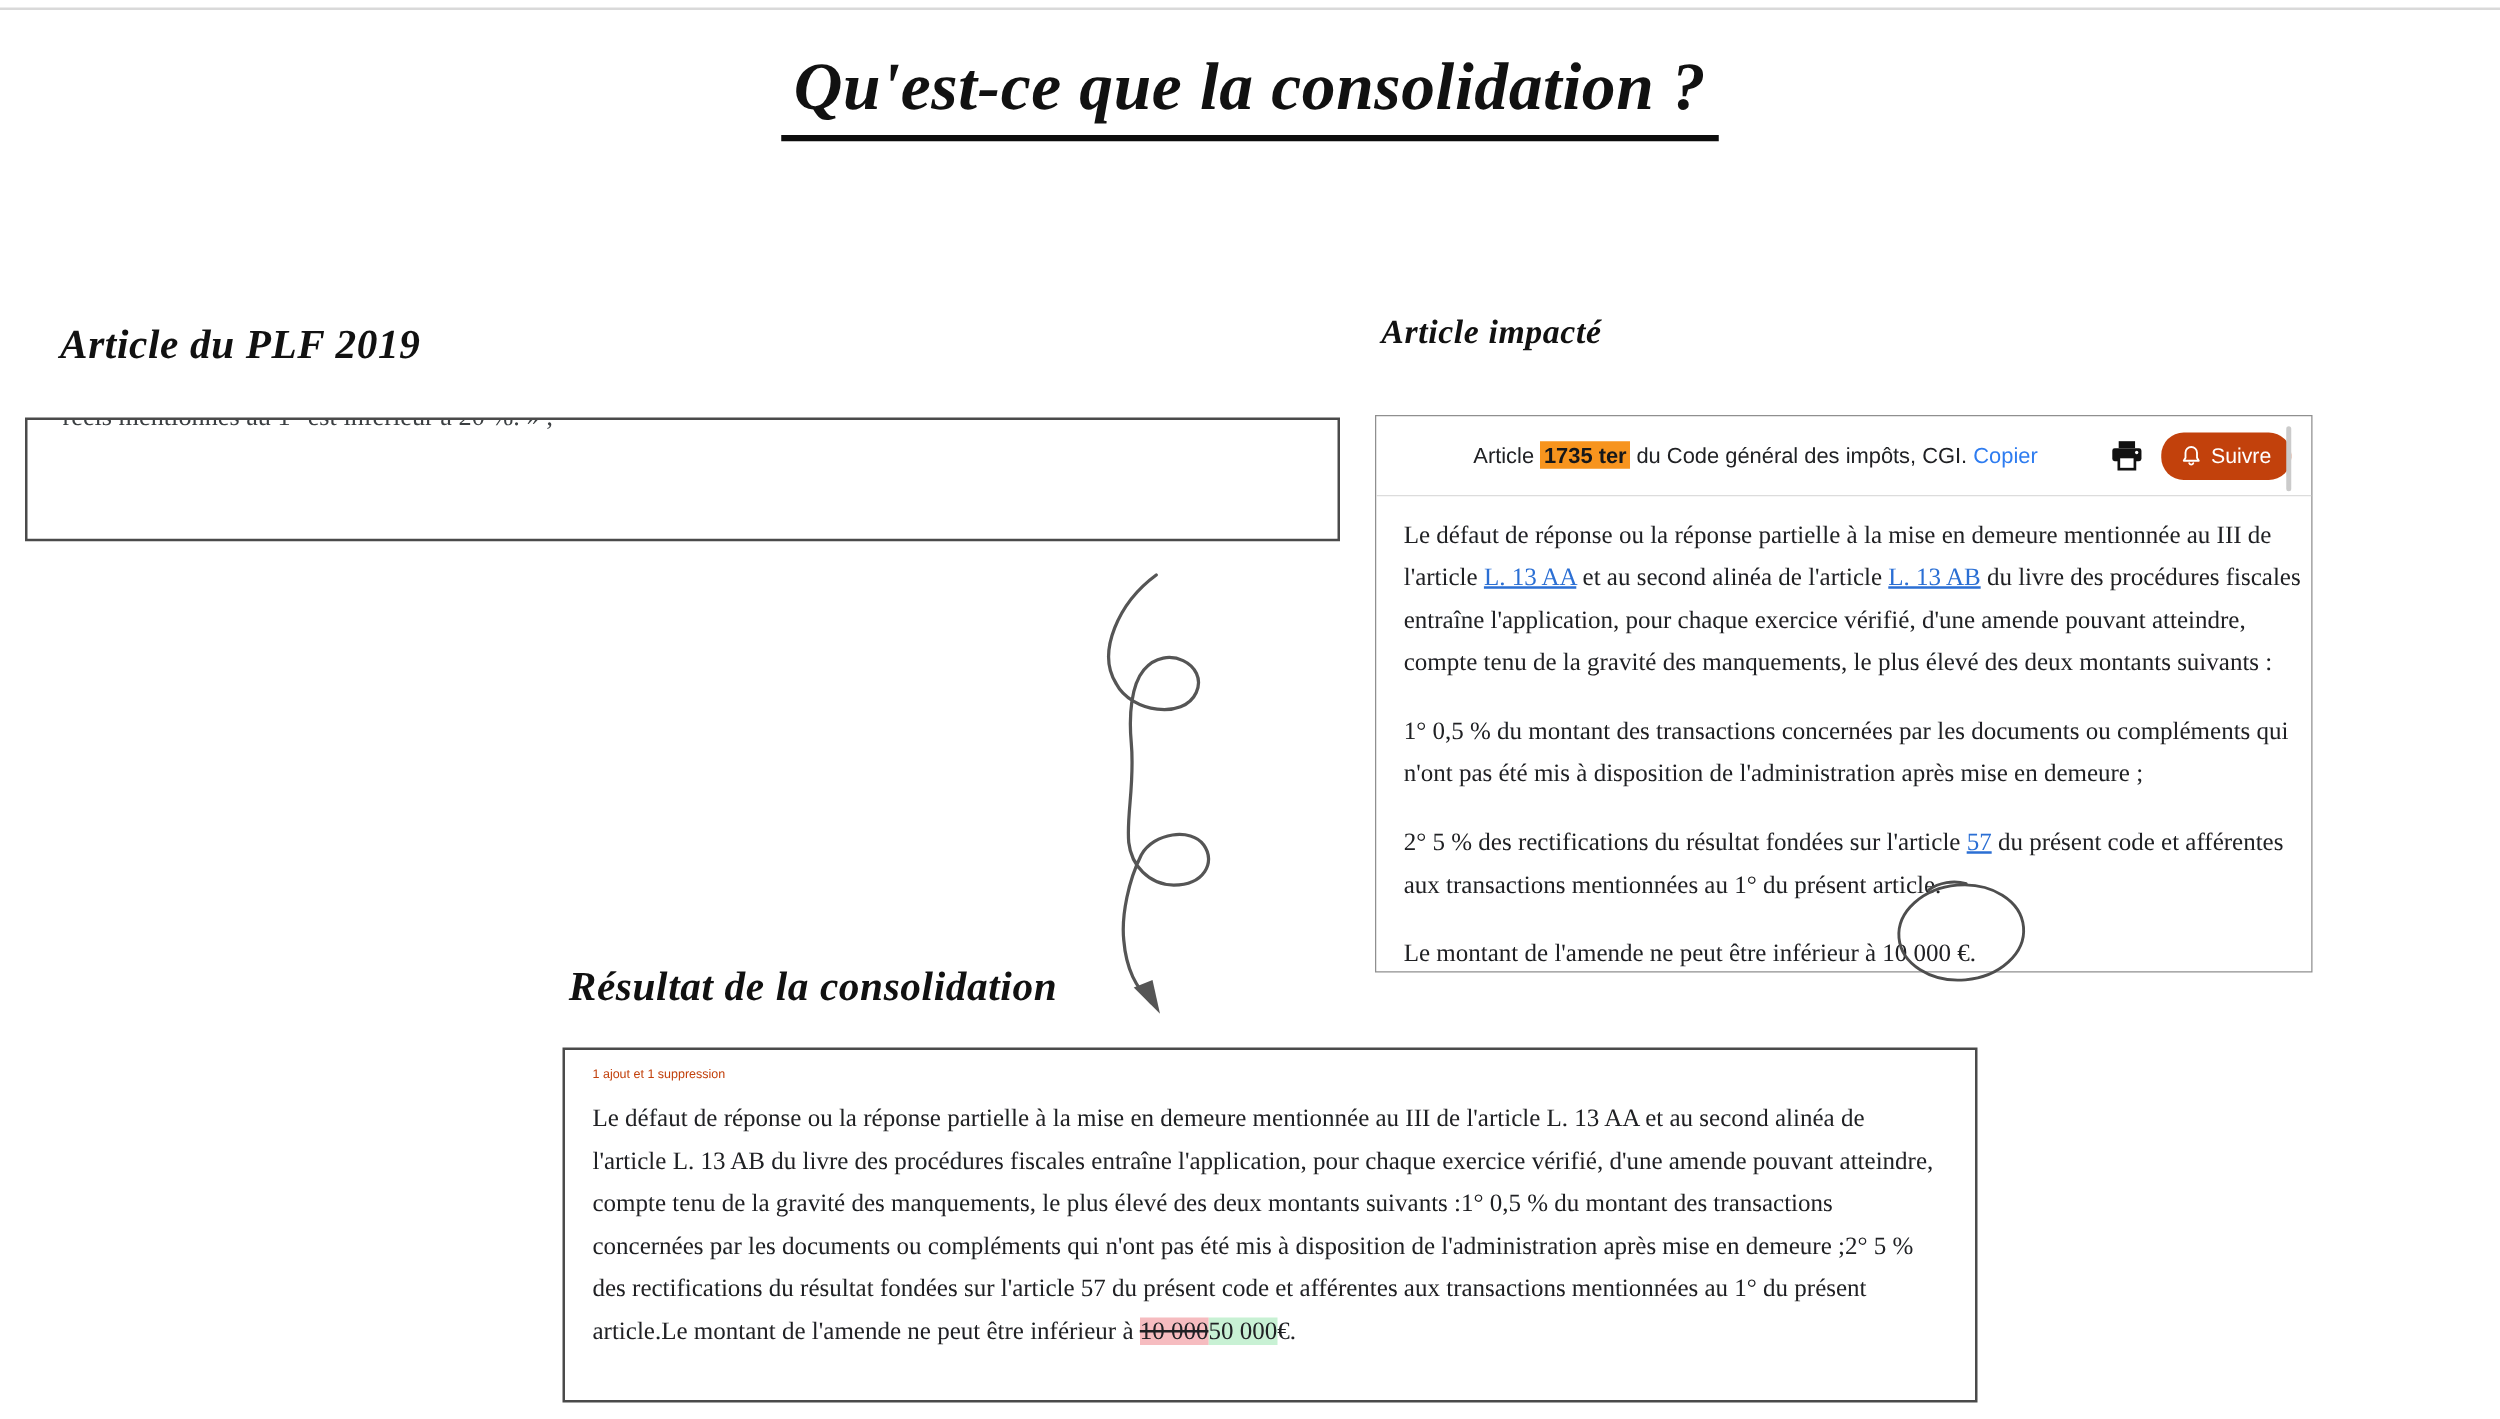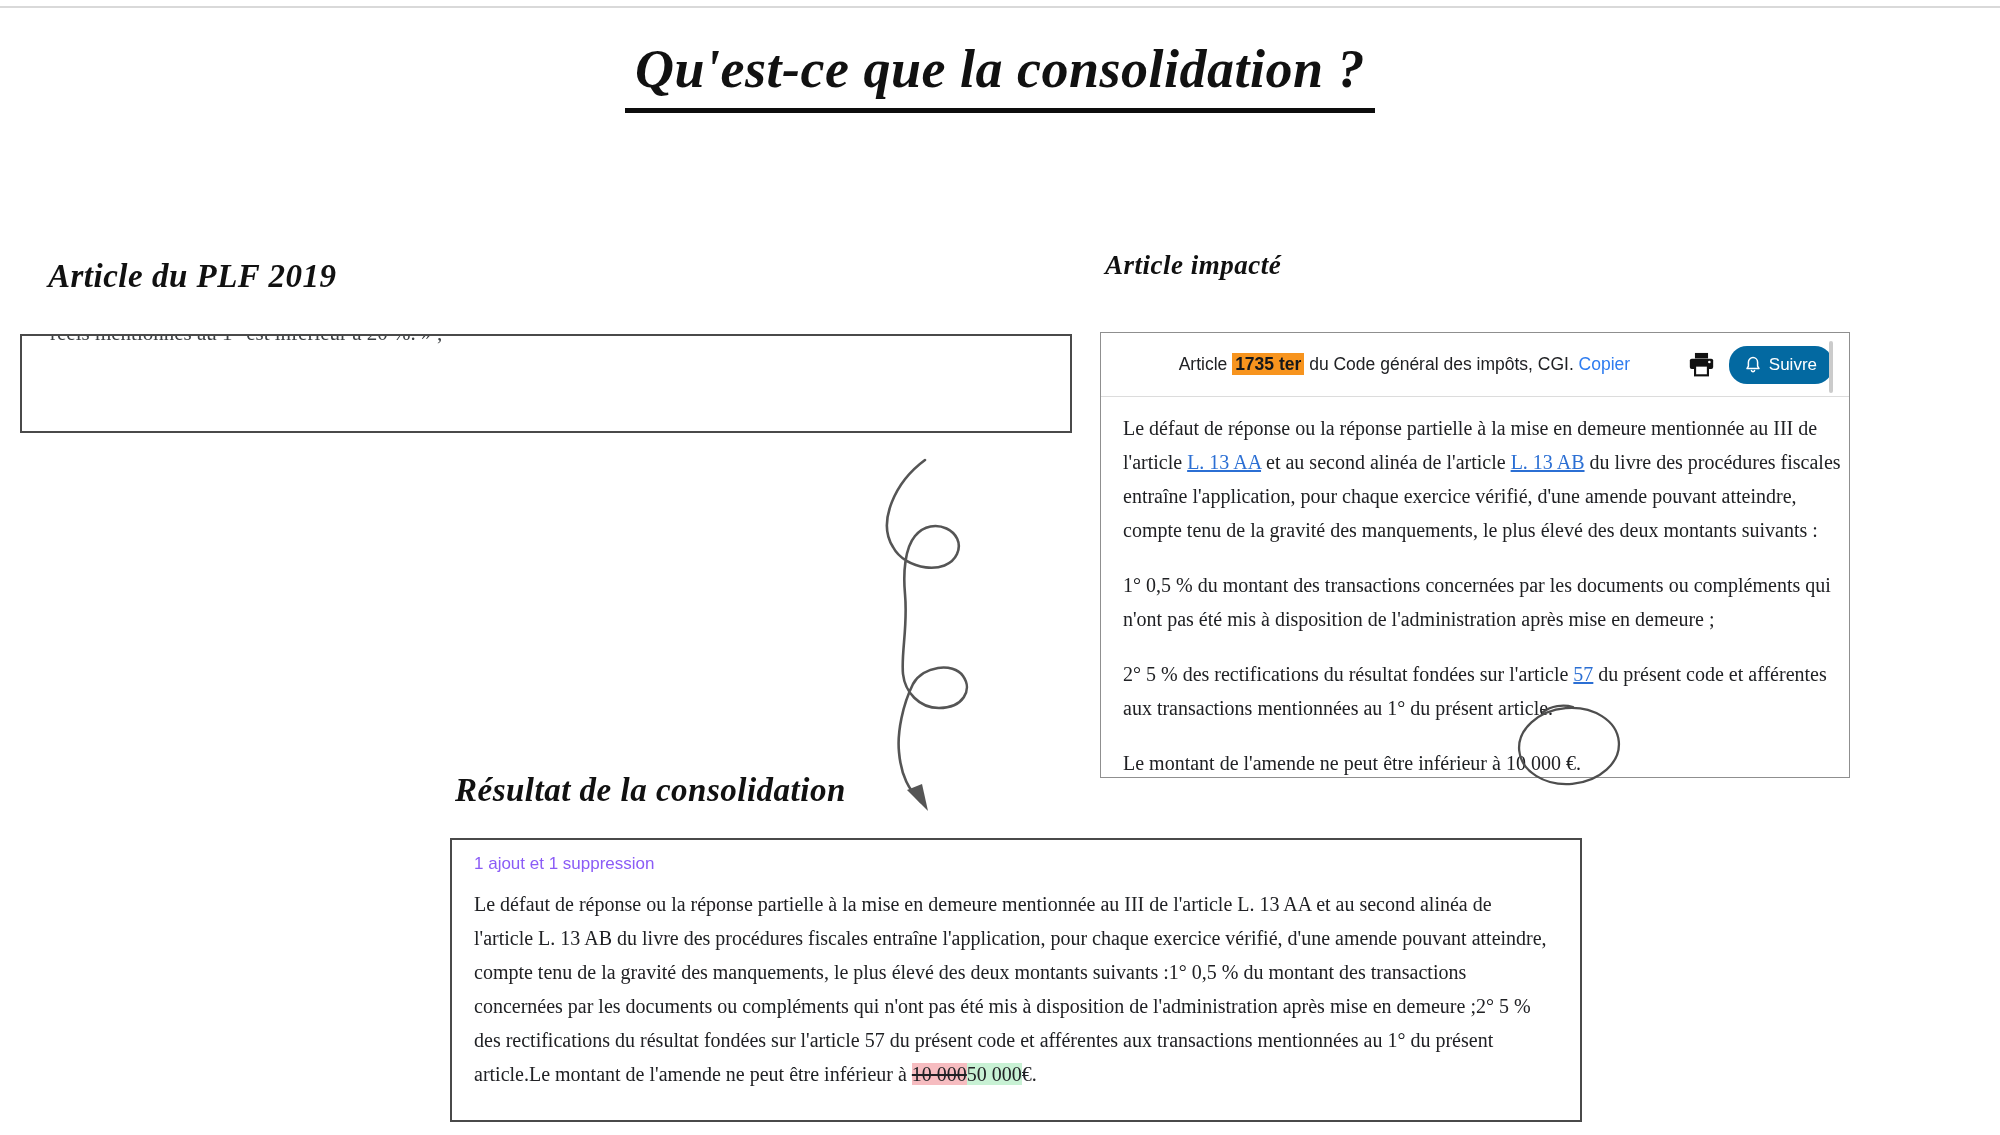--- a/index.html
+++ b/index.html
@@ -29,39 +29,39 @@
   .hl-orange { background:#F7941E; padding:1px 3px; color:#15171a; }
 
   
   .imp-box { position:absolute; left:1100px; top:332px; width:750px; height:446px;
     border:1px solid #8f8f8f; background:#fff; }
   .imp-header { height:64px; border-bottom:1px solid #dcdcdc; display:flex; align-items:center;
     padding:0 16px 0 20px; font-size:17.5px; color:#202124; }
   .imp-title { flex:1; text-align:center; }
   .link-blue { color:#2E7CF0; text-decoration:none; cursor:pointer; }
   .imp-actions { display:flex; align-items:center; gap:14px; }
-  .btn-follow { display:flex; align-items:center; gap:8px; background:#0369a1; color:#fff;
+  .btn-follow { display:flex; align-items:center; gap:8px; background:#c2410c; color:#fff;
     border:none; border-radius:18px; padding:9px 16px; font-size:17px; font-family:"Liberation Sans",sans-serif; cursor:pointer; }
   .imp-scrollbar { position:absolute; top:8px; right:16px; width:4px; height:52px;
     background:#cbcbcb; border-radius:2px; }
 
   .imp-body { padding:14px 8px 0 22px; font-family:"Liberation Serif", serif;
     font-size:20px; line-height:34px; color:#202124; overflow:hidden; }
   .imp-body p { margin:0 0 21px 0; }
   .slink { color:#2B6FD4; text-decoration:underline; cursor:pointer; }
 
   .circle-annot { position:absolute; left:412px; top:369px; pointer-events:none; }
 
   
   .arrow-doodle { position:absolute; left:855px; top:452px; }
 
   
   .res-box { position:absolute; left:450px; top:838px; width:1132px; height:284px;
     border:2px solid #4a4a4a; background:#fff; overflow:hidden; }
-  .res-meta { padding:14px 0 0 22px; font-size:17px; color:#8b5cf6; }
+  .res-meta { padding:14px 0 0 22px; font-size:10px; color:#c2410c; }
   .res-body { padding:13px 30px 0 22px; font-family:"Liberation Serif", serif;
     font-size:20px; line-height:34px; color:#202124; }
   .diff-del { background:#F6BCC0; text-decoration:line-through; }
   .diff-ins { background:#C8F1D4; }
 </style>
 </head>
 <body>
 
 <div class="top-rule"></div>
 

